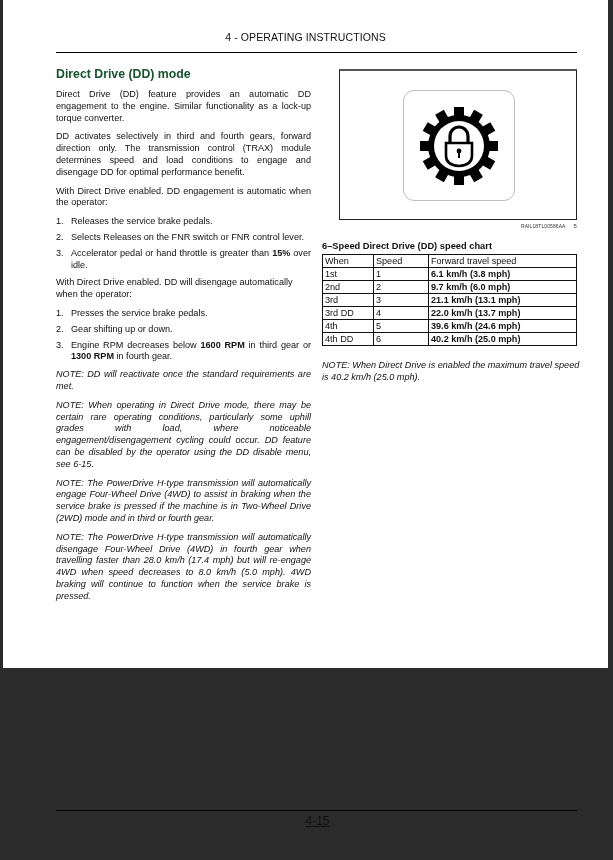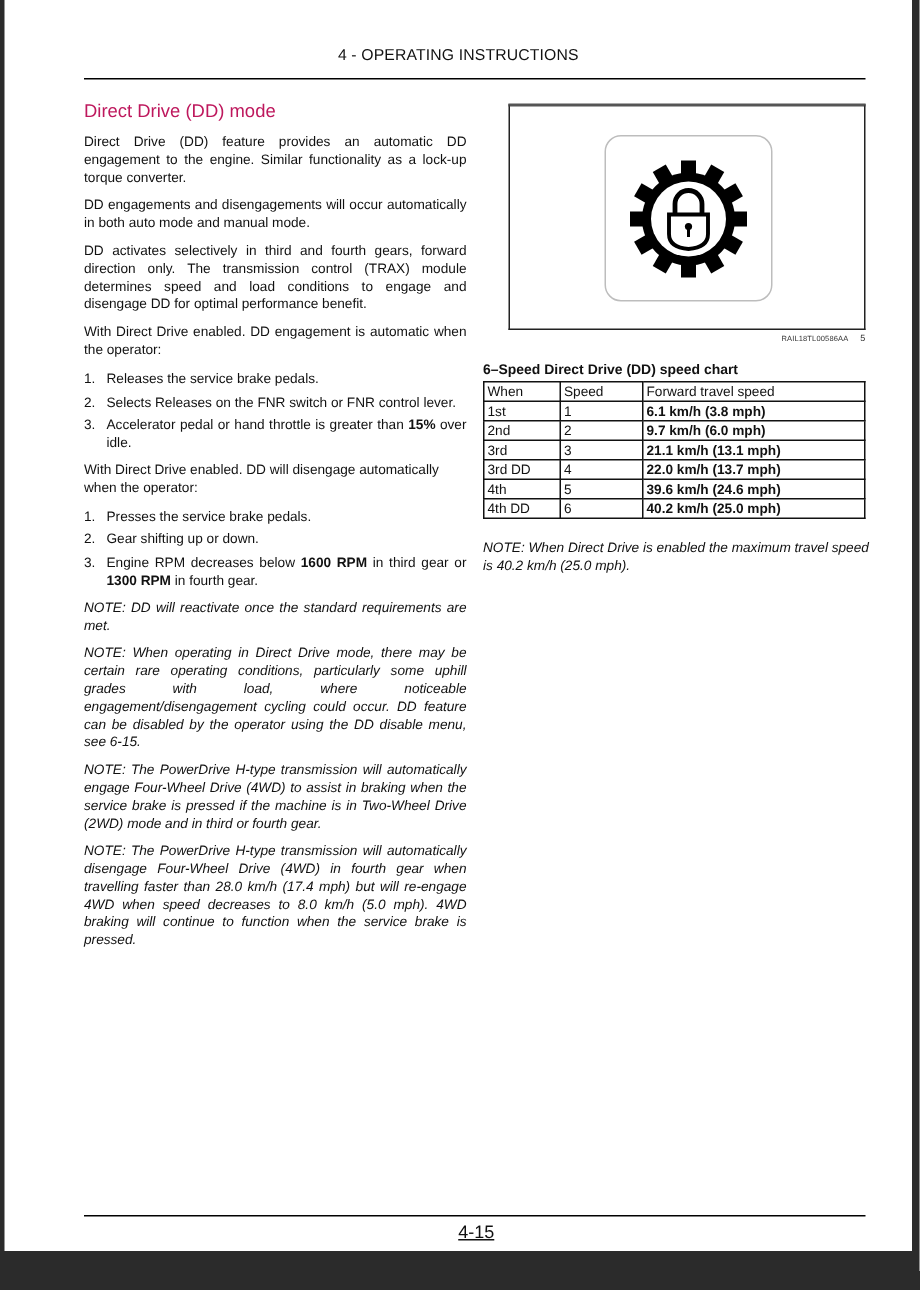--- a/index.html
+++ b/index.html
@@ -3,21 +3,21 @@
   <meta charset="utf-8">
   <style>
     html, body { margin: 0; padding: 0; }
     body {
       width: 613px; height: 860px; position: relative; overflow: hidden;
       background: #2b2b2b;
       font-family: "Liberation Sans", sans-serif;
       color: #111;
     }
     .page {
-      position: absolute; left: 3px; top: 0; width: 605px; height: 834px;
+      position: absolute; left: 3px; top: 0; width: 605px; height: 668px;
       background: #ffffff;
     }
     .running-head {
       position: absolute; left: 0; width: 100%; top: 31px;
       text-align: center; font-size: 10.5px; letter-spacing: 0.1px; color: #111;
     }
     .rule {
       position: absolute; left: 53px; width: 521px; height: 1px; background: #000;
     }
     .rule.top { top: 52px; height: 1.2px; }
@@ -25,21 +25,21 @@
     .folio {
       position: absolute; top: 814px; left: 12px; width: 100%; text-align: center;
       font-size: 12px; color: #111; text-decoration: underline;
     }
 
     .left-col {
       position: absolute; left: 53px; top: 66px; width: 255px;
       font-size: 9.1px; line-height: 11.8px; color: #111;
     }
     .left-col h2 {
-      font-size: 12.3px; font-weight: normal; margin: 0 0 7px 0; line-height: 16px; color: #be185d;
+      font-size: 12.3px; font-weight: bold; margin: 0 0 7px 0; line-height: 16px; color: #14532d;
     }
     .left-col p { margin: 0 0 7px 0; text-align: justify; }
     .left-col p.nojust { text-align: left; }
     .left-col ol { list-style: none; margin: 0 0 6px 0; padding: 0; }
     .left-col ol li { position: relative; padding-left: 15px; margin-bottom: 4px; text-align: justify; }
     .left-col ol li .num { position: absolute; left: 0; top: 0; }
     .left-col .note { font-style: italic; text-align: justify; margin: 0 0 7px 0; }
     b { font-weight: bold; }
 
     .figure-frame {
@@ -79,21 +79,20 @@
 </head>
 <body>
 
 <div class="page">
   <div class="running-head">4 - OPERATING INSTRUCTIONS</div>
   <div class="rule top"></div>
 
   <div class="left-col">
     <h2>Direct Drive (DD) mode</h2>
     <p>Direct Drive (DD) feature provides an automatic DD engagement to the engine. Similar functionality as a lock-up torque converter.</p>
-    <p>DD engagements and disengagements will occur automatically in both auto mode and manual mode.</p>
     <p>DD activates selectively in third and fourth gears, forward direction only. The transmission control (TRAX) module determines speed and load conditions to engage and disengage DD for optimal performance benefit.</p>
     <p>With Direct Drive enabled. DD engagement is automatic when the operator:</p>
     <ol>
       <li>
         <span class="num">1.</span>
         <span>Releases the service brake pedals.</span>
       </li>
       <li>
         <span class="num">2.</span>
         <span>Selects Releases on the FNR switch or FNR control lever.</span>

